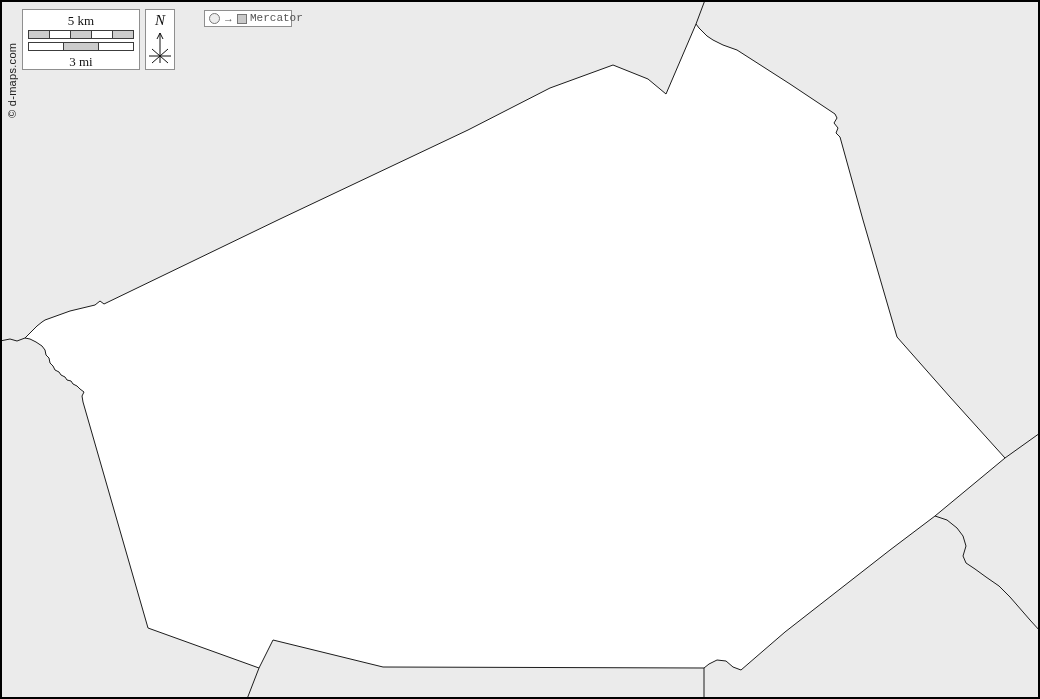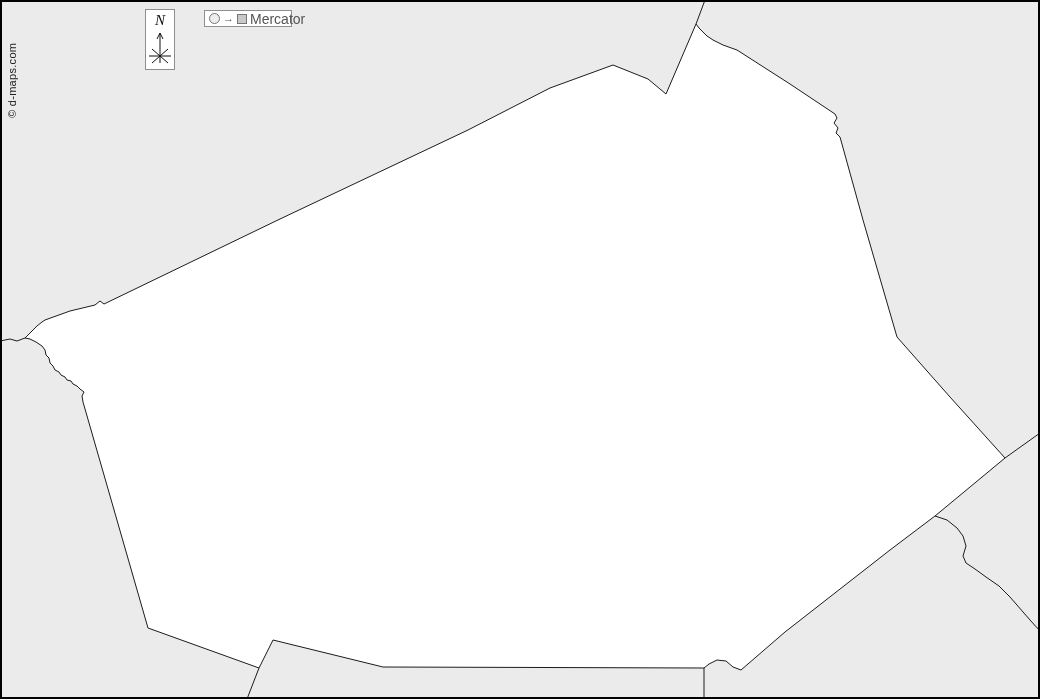--- a/index.html
+++ b/index.html
@@ -40,40 +40,56 @@
   .compass-icon { display:block; margin:0 auto; }
 
   .proj-chip {
     position:absolute; left:204px; top:10px; height:17px; width:88px;
     background:#fff; border:1px solid #8f8f8f; box-sizing:border-box;
     display:flex; align-items:center; padding:0 4px; gap:3px;
   }
   .proj-circle { width:9px; height:9px; border:1px solid #767676; border-radius:50%; background:#ededed; flex:0 0 auto; }
   .proj-arrow { font-size:11px; color:#555; line-height:1; flex:0 0 auto; }
   .proj-square { width:8px; height:8px; border:1px solid #767676; background:#c9c9c9; flex:0 0 auto; }
-  .proj-label { font-size:14px; color:#555; line-height:1; }
+  .proj-label { font-size:11px; color:#555; line-height:1;font-family:Liberation Mono, monospace; }
 </style>
 </head>
 <body>
 
 <div class="stage">
 
   <svg class="map-svg" width="1040" height="699" viewBox="0 0 1040 699">
     <rect x="0" y="0" width="1040" height="699" fill="#ebebeb"></rect>
     <polygon fill="#ffffff" stroke="#1c1c1c" stroke-width="1" stroke-linejoin="round" points="613,65 648,79 666,94 696,24 699,28 703,32 707,36 713,40 723,45 737,50 790,84 835,114 837,118 834,123 838,128 836,133 840,137 863,220 897,337 950,397 1005,458 935,516 890,550 785,632 741,670 733,667 726,661 717,660 709,664 704,668 383,667 273,640 259,668 148,628 83,402 82,396 84,392 80,389 77,386 73,384 71,381 67,380 65,377 61,375 59,372 55,370 53,366 50,363 49,358 46,355 45,350 42,346 36,342 30,339 25,338 29,334 33,330 37,326 42,322 45,320 70,311 95,305 100,301 104,304 280,219 468,130 550,88 613,65"></polygon>
     <polyline fill="none" stroke="#1c1c1c" stroke-width="1" stroke-linejoin="round" points="0,341 10,339 17,341 25,338"></polyline>
     <polyline fill="none" stroke="#1c1c1c" stroke-width="1" stroke-linejoin="round" points="705,0 696,24"></polyline>
     <polyline fill="none" stroke="#1c1c1c" stroke-width="1" stroke-linejoin="round" points="1005,458 1040,433"></polyline>
     <polyline fill="none" stroke="#1c1c1c" stroke-width="1" stroke-linejoin="round" points="935,516 947,520 957,528 963,536 966,546 963,556 966,563 975,569 986,577 999,586 1010,597 1030,620 1040,631"></polyline>
     <polyline fill="none" stroke="#1c1c1c" stroke-width="1" stroke-linejoin="round" points="704,668 704,699"></polyline>
     <polyline fill="none" stroke="#1c1c1c" stroke-width="1" stroke-linejoin="round" points="259,668 247,699"></polyline>
   </svg>
 
   <div class="copyright">© d-maps.com</div>
 
+  <div class="scale-box">
+    <div class="scale-label km">5 km</div>
+    <div class="bar">
+        <div class="seg gray"></div>
+        <div class="seg white"></div>
+        <div class="seg gray"></div>
+        <div class="seg white"></div>
+        <div class="seg gray"></div>
+      </div>
+    <div class="bar">
+        <div class="seg white"></div>
+        <div class="seg gray"></div>
+        <div class="seg white"></div>
+      </div>
+    <div class="scale-label mi">3 mi</div>
+  </div>
 
   <div class="compass-box">
     <div class="compass-n">N</div>
     <svg class="compass-icon" width="26" height="38" viewBox="0 0 26 38">
       <line x1="13" y1="34" x2="13" y2="4" stroke="#111" stroke-width="1"></line>
       <polyline points="10,10 13,4 16,10" fill="none" stroke="#111" stroke-width="1"></polyline>
       <g>
         <line x1="2" y1="27" x2="24" y2="27" stroke="#111" stroke-width="1"></line>
         <line x1="5" y1="20" x2="21" y2="34" stroke="#111" stroke-width="1"></line>
         <line x1="21" y1="20" x2="5" y2="34" stroke="#111" stroke-width="1"></line>

